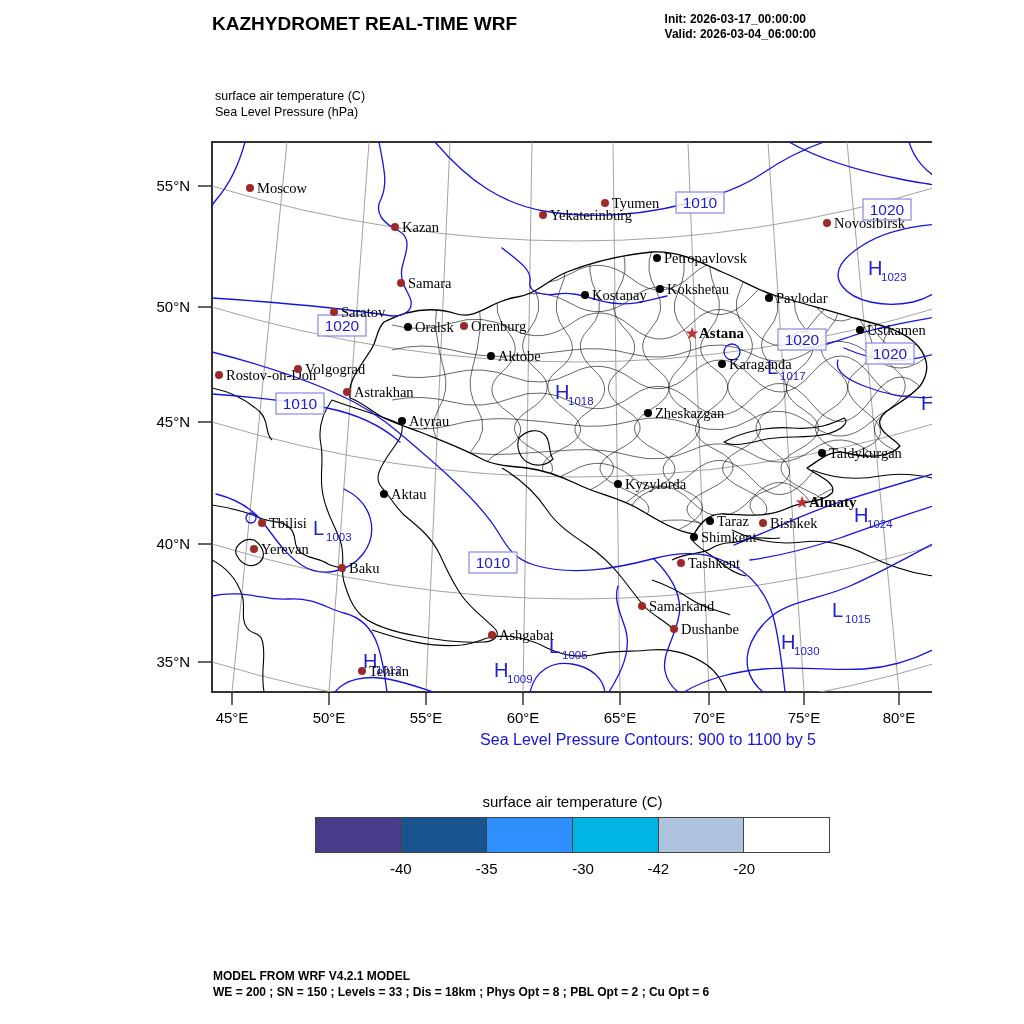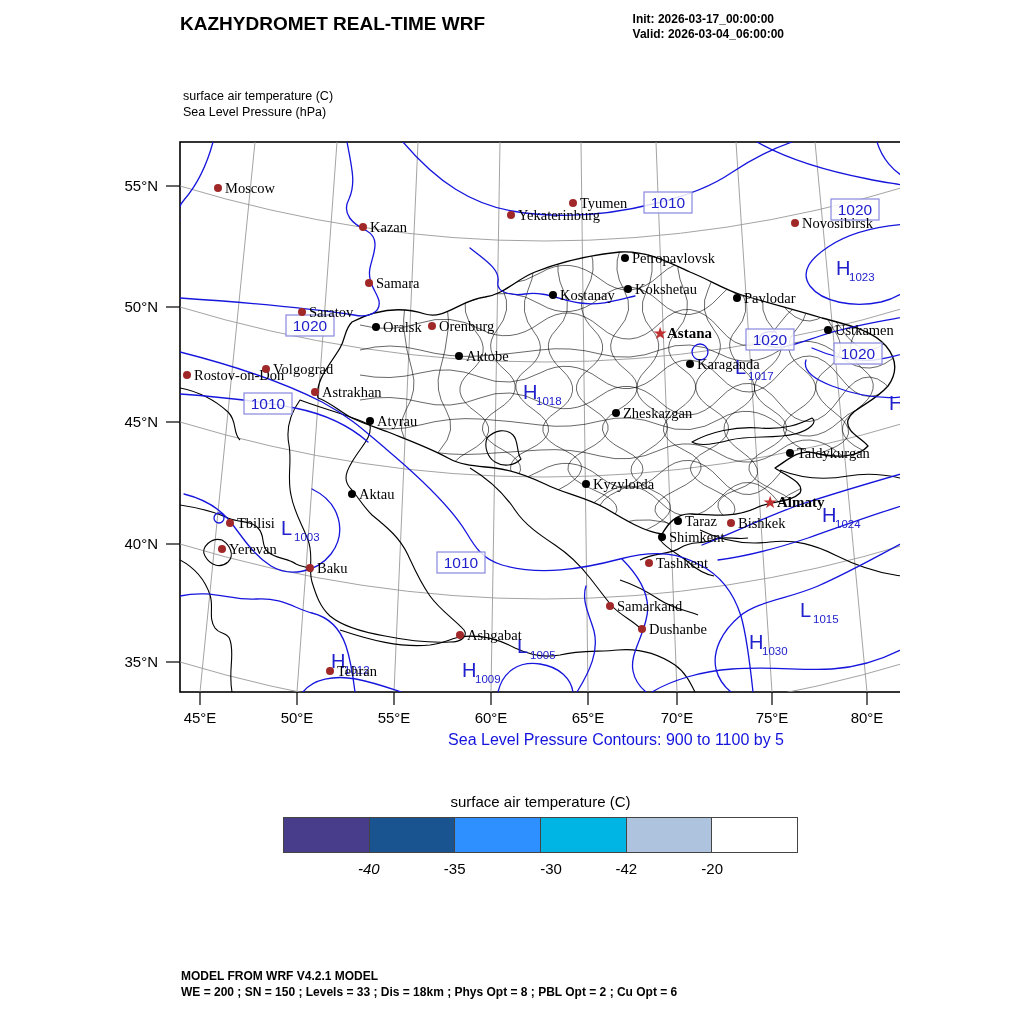--- a/index.html
+++ b/index.html
@@ -1,17 +1,17 @@
 <!DOCTYPE html>
 <html><head>
 <meta charset="utf-8">
 <style>
   html,body{margin:0;padding:0;background:#ffffff;}
   #canvas{position:relative;width:900px;height:1024px;background:#ffffff;overflow:hidden;
-          font-family:"Liberation Sans",sans-serif;}
+          font-family:"Liberation Sans",sans-serif;margin-left:32px;}
   .title{position:absolute;left:180px;top:13px;font-size:19px;font-weight:bold;color:#000;}
   .initblock{position:absolute;right:116px;top:12px;font-size:12px;font-weight:bold;line-height:15px;color:#000;}
   .fieldlabels{position:absolute;left:183px;top:88px;font-size:12.5px;line-height:16px;color:#000;}
   .caption{position:absolute;right:116px;top:731px;font-size:16px;color:#1414dd;}
   .cb-title{position:absolute;left:283px;top:793px;width:515px;text-align:center;font-size:15px;color:#000;}
   .cb-bar{position:absolute;left:283px;top:817px;width:515px;height:36px;display:flex;box-sizing:border-box;}
   .cb-seg{flex:1 1 0;border:1px solid #444;border-left-width:0;}
   .cb-seg:first-child{border-left-width:1px;}
   .cb-ticks{position:absolute;left:283px;top:860px;width:515px;height:20px;}
   .cb-tick{position:absolute;transform:translateX(-50%);font-size:15px;color:#000;}
@@ -424,21 +424,21 @@
   <div class="cb-title">surface air temperature  (C)</div>
   <div class="cb-bar" id="cbbar">
       <div class="cb-seg" style="background: rgb(72, 61, 139);"></div>
       <div class="cb-seg" style="background: rgb(26, 84, 144);"></div>
       <div class="cb-seg" style="background: rgb(46, 144, 255);"></div>
       <div class="cb-seg" style="background: rgb(0, 180, 228);"></div>
       <div class="cb-seg" style="background: rgb(174, 195, 221);"></div>
       <div class="cb-seg" style="background: rgb(255, 255, 255);"></div>
     </div>
   <div class="cb-ticks" id="cbticks">
-      <div class="cb-tick" style="left: 85.8333px; font-style: italic;">-40</div>
+      <div class="cb-tick" style="left: 85.8333px;">-40</div>
       <div class="cb-tick" style="left: 171.667px;">-35</div>
       <div class="cb-tick" style="left: 268px;">-30</div>
       <div class="cb-tick" style="left: 343.333px;">-42</div>
       <div class="cb-tick" style="left: 429.167px;">-20</div>
     </div>
 
   <div class="footer">
     <div>MODEL FROM WRF V4.2.1 MODEL</div>
     <div>WE = 200 ; SN = 150 ; Levels = 33 ; Dis = 18km ; Phys Opt = 8 ; PBL Opt = 2 ; Cu Opt = 6</div>
   </div>

